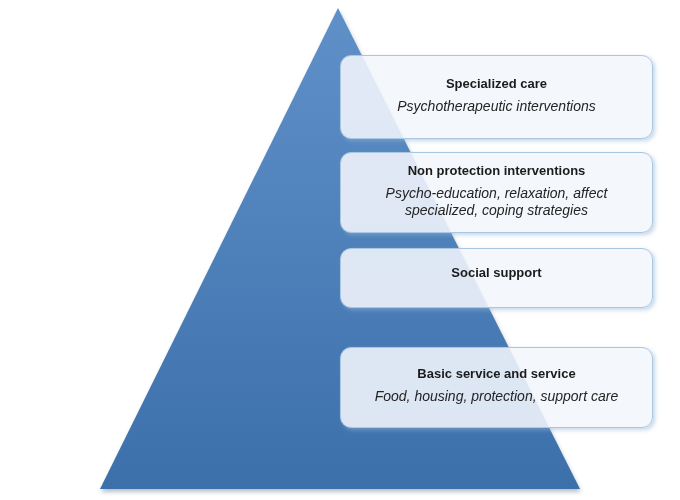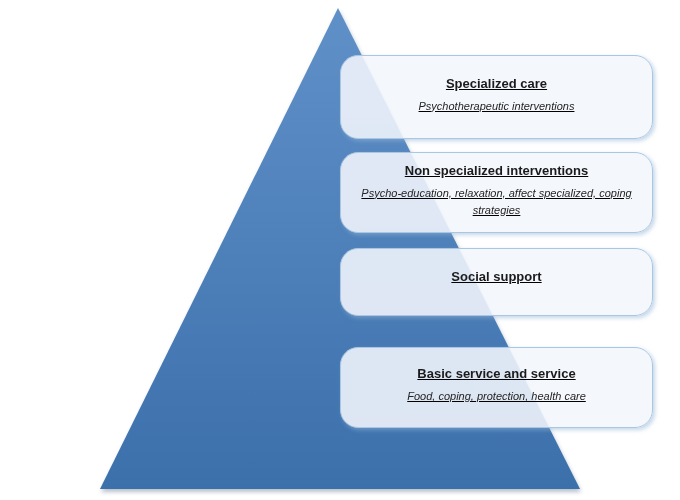--- a/index.html
+++ b/index.html
@@ -28,46 +28,45 @@
   }
   .stop-top    { stop-color: var(--pyr-top, #6090c8); }
   .stop-bottom { stop-color: var(--pyr-bottom, #3c70ab); }
 
   .level {
     position: absolute;
     left: 340px;
     width: 313px;
     box-sizing: border-box;
     border: 1.5px solid var(--level-border, #a9c6e3);
-    border-radius: 18px;
+    border-radius: 11px;
     background: var(--level-fill, rgba(243, 246, 252, 0.88));
     box-shadow: 2px 2px 4px rgba(145, 180, 215, 0.55);
     display: flex;
     flex-direction: column;
     align-items: center;
     justify-content: center;
     text-align: center;
     padding: 2px 9px 6px 9px;
-    text-decoration: underline;
   }
   .level-1 { top: 55px;  height: 84px; }
   .level-2 { top: 152px; height: 81px; }
-  .level-3 { top: 248px; height: 68px; }
+  .level-3 { top: 248px; height: 60px; }
   .level-4 { top: 347px; height: 81px; }
 
   .level-title {
     font-size: 13px;
     font-weight: 700;
     line-height: 16px;
     color: #1b1b1b;
     margin-bottom: 6px;
   }
   .level-desc {
     font-style: italic;
-    font-size: 11px;
+    font-size: 14px;
     line-height: 17px;
     color: #242424;
   }
 </style>
 </head>
 <body>
 
 <div class="canvas">
 
   <svg class="pyramid-svg" viewBox="0 0 680 500">
@@ -79,26 +78,26 @@
     </defs>
     <polygon class="pyramid-tri" points="338,8 580,489 100,489"></polygon>
   </svg>
 
   <div class="level level-1">
     <div class="level-title">Specialized care</div>
     <div class="level-desc">Psychotherapeutic interventions</div>
   </div>
 
   <div class="level level-2">
-    <div class="level-title">Non specialized interventions</div>
+    <div class="level-title">Non protection interventions</div>
     <div class="level-desc">Psycho-education, relaxation, affect specialized, coping strategies</div>
   </div>
 
   <div class="level level-3">
     <div class="level-title">Social support</div>
   </div>
 
   <div class="level level-4">
     <div class="level-title">Basic service and service</div>
-    <div class="level-desc">Food, coping, protection, health care</div>
+    <div class="level-desc">Food, housing, protection, support care</div>
   </div>
 
 </div>
 
 </body></html>

